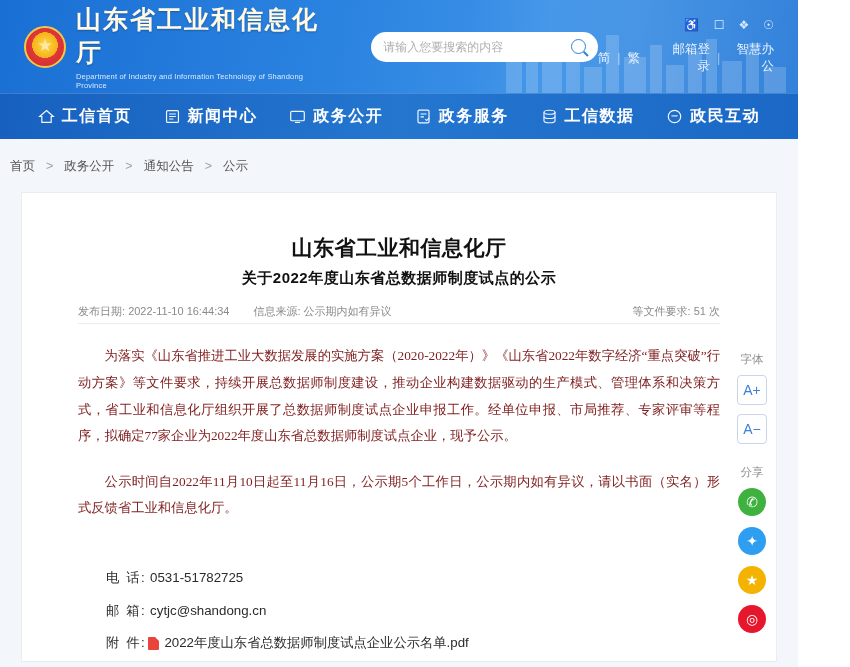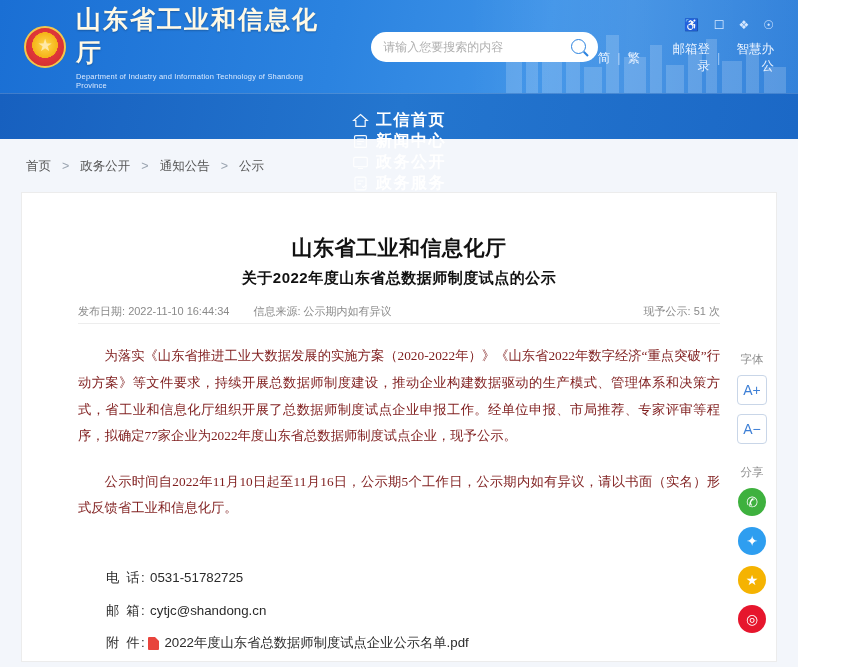--- a/index.html
+++ b/index.html
@@ -141,23 +141,22 @@
   }
   .hr-links .sep { opacity: .55; }
   .hr-links span { cursor: pointer; }
 
   
   .nav {
     height: 46px;
     background: linear-gradient(100deg, #1760bf 0%, #2476cf 50%, #1b68c6 100%);
     display: flex;
     align-items: center;
-    padding: 16px 22px;
+    padding: 8px 22px;
     border-top: 1px solid rgba(255,255,255,.18);
-    flex-direction: column;
   }
   .nav-item {
     flex: 1;
     display: flex;
     align-items: center;
     justify-content: center;
     gap: 7px;
     color: #ffffff;
     font-size: 16px;
     font-weight: bold;
@@ -171,21 +170,21 @@
     position: relative;
     opacity: .95;
   }
   .nav-ic svg { display: block; }
 
   
   .crumb {
     height: 54px;
     display: flex;
     align-items: center;
-    padding: 0 26px;
+    padding: 0 10px;
     font-size: 12.5px;
     color: #555;
     background: #f3f6fb;
   }
   .crumb a { color: #555; text-decoration: none; cursor: pointer; }
   .crumb .sp { margin: 0 11px; color: #9aa4b0; }
 
   
   .card {
     position: relative;
@@ -434,21 +433,21 @@
     <div class="meta">
       <span class="m1">
         <span>发布日期:</span>
         <span>2022-11-10 16:44:34</span>
       </span>
       <span class="m2">
         <span>信息来源:</span>
         <span>公示期内如有异议</span>
       </span>
       <span class="m3">
-        <span>现予公示:</span>
+        <span>等文件要求:</span>
         <span class="cnt">51</span>
         <span>次</span>
       </span>
     </div>
 
     <p class="para">为落实《山东省推进工业大数据发展的实施方案（2020-2022年）》《山东省2022年数字经济“重点突破”行动方案》等文件要求，持续开展总数据师制度建设，推动企业构建数据驱动的生产模式、管理体系和决策方式，省工业和信息化厅组织开展了总数据师制度试点企业申报工作。经单位申报、市局推荐、专家评审等程序，拟确定77家企业为2022年度山东省总数据师制度试点企业，现予公示。</p>
     <p class="para">公示时间自2022年11月10日起至11月16日，公示期5个工作日，公示期内如有异议，请以书面（实名）形式反馈省工业和信息化厅。</p>
 
     <div class="contact">
       <div>

